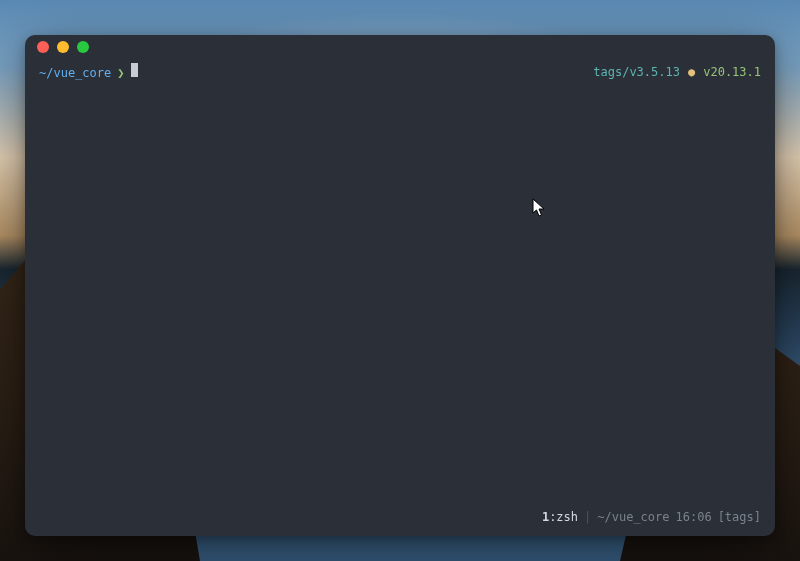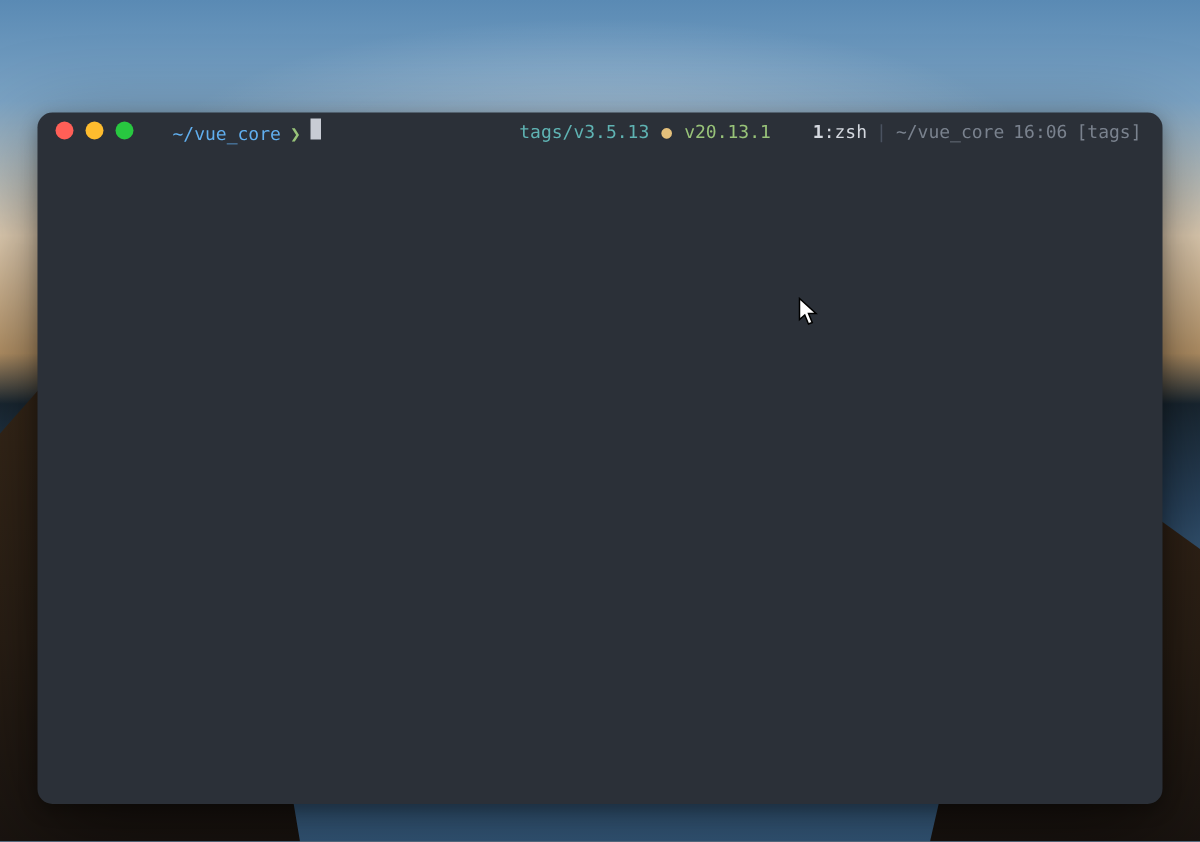--- a/index.html
+++ b/index.html
@@ -63,23 +63,22 @@
       position: absolute;
       top: 35px;
       left: 25px;
       right: 25px;
       bottom: 25px;
       background: #2b3038;
       border-radius: 10px;
       box-shadow: 0 20px 60px rgba(0,0,0,0.5), 0 4px 12px rgba(0,0,0,0.3);
       z-index: 10;
       display: flex;
-      flex-direction: row;
+      flex-direction: column;
       overflow: hidden;
-      margin-top: 40px;
     }
     .titlebar {
       height: 24px;
       display: flex;
       align-items: center;
       padding: 0 12px;
       gap: 8px;
       flex-shrink: 0;
     }
     .traffic-light {
@@ -138,21 +137,20 @@
     .dot {
       color: #e5c07b;
     }
     .node-ver {
       color: #98c379;
       text-align: center;
     }
     .statusbar {
       height: 26px;
       display: flex;
-      align-items: center;
       justify-content: flex-end;
       padding: 0 14px;
       gap: 6px;
       color: #7a828e;
       font-size: 12px;
       flex-shrink: 0;
     }
     .status-tab {
       color: #d4d8df;
       font-weight: 500;

